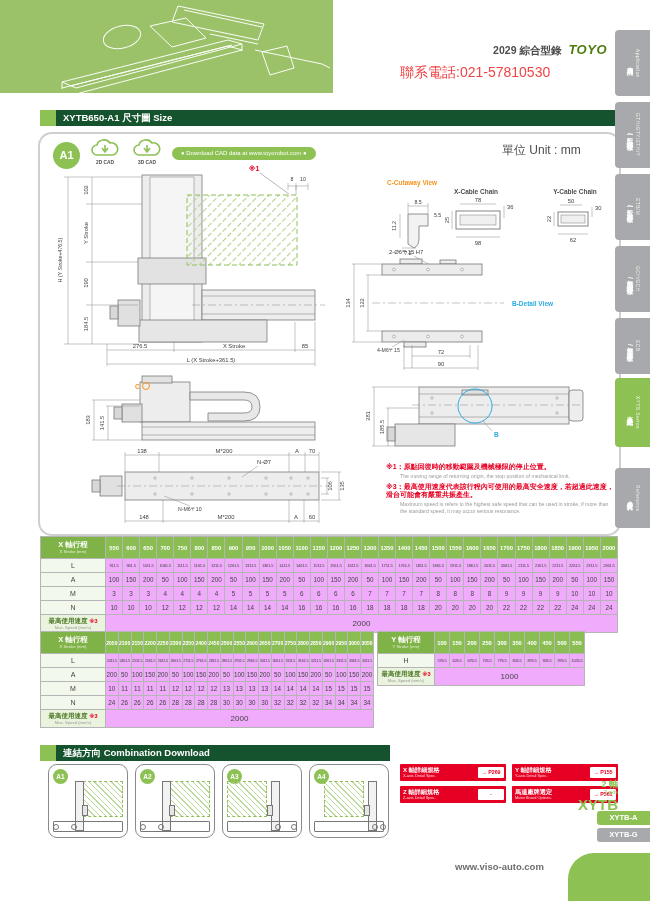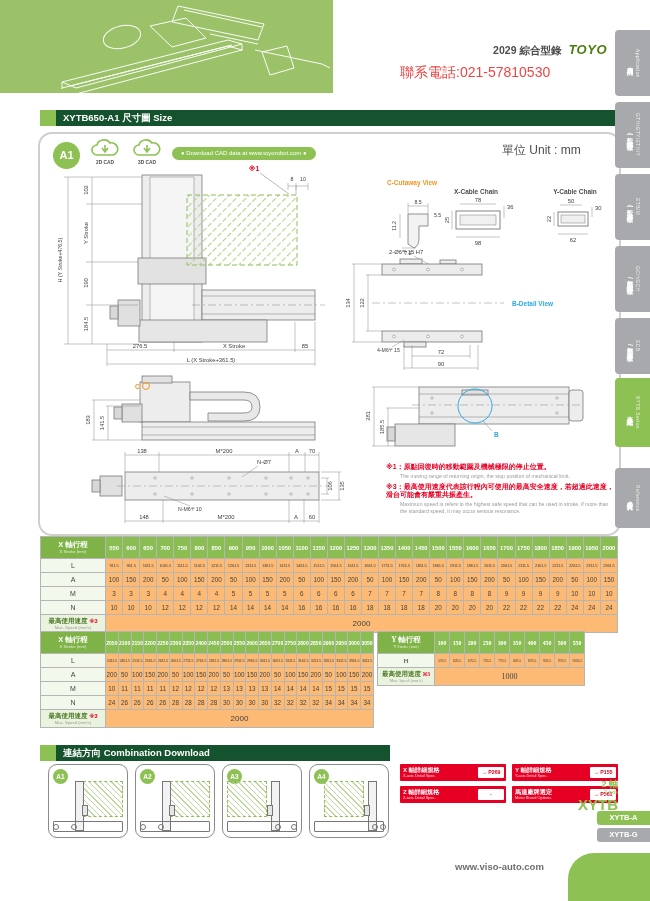--- a/index.html
+++ b/index.html
@@ -39,39 +39,39 @@
   .orange{fill:#f7941d;}
   .cyan{fill:#29abe2;}
   .refm{font-size:7px;fill:#e60023;font-weight:bold;}
 
   
   .notes{left:346px;top:329px;width:228px;line-height:1.25;}
   .notes .zh{font-size:7px;color:#e60023;font-weight:bold;}
   .notes .en{font-size:5.2px;color:#9b9b9b;margin:1px 0 3px 14px;line-height:1.3;}
 
   
-  .dtable{border-collapse:collapse;table-layout:fixed;background:#fdba74;}
+  .dtable{border-collapse:collapse;table-layout:fixed;background:#f0abfc;}
   .dtable td{border:1px solid #b5b5b5;text-align:center;padding:0;overflow:hidden;white-space:nowrap;}
   .lab{background:#7fb347;}
   .lab .lzh{color:#fff;font-weight:bold;font-size:7.5px;line-height:1.1;}
   .lab .len{color:#e3f0d2;font-size:4.2px;}
   .sh{background:#8abd52;color:#fff;font-weight:bold;font-size:5.8px;height:21px;}
   .rl{font-size:7px;color:#444;background:#f3f8ec;height:13px;}
   .vn{font-size:6.3px;color:#444;height:13px;}
   .vs{font-size:4.1px;color:#444;letter-spacing:-.2px;height:13px;}
   .labf{background:#eaf3dd;}
   .labf .fzh{font-size:6.5px;font-weight:bold;color:#4e7a28;line-height:1.1;}
   .labf .fzh .r3{color:#e60023;font-size:5.5px;}
   .labf .fen{font-size:4.2px;color:#9b9b9b;}
   .speed{font-size:8px;color:#444;height:17px;}
   .t2 .sh{font-size:5px;}
   .t2 .vs{font-size:3.8px;}
   #t1{left:40px;top:536px;width:578px;}
   #t2{left:40px;top:631px;width:334px;}
-  #ty{left:377px;top:631px;width:208px;font-family:Liberation Serif, serif;}
+  #ty{left:377px;top:631px;width:208px;}
 
   
   .comb-bar{left:40px;top:745px;width:350px;}
   .spec-bar{left:400px;top:745px;width:218px;}
   .cards{left:48px;top:764px;width:342px;display:flex;gap:7px;}
   .card{position:relative;width:78px;height:72px;border:1.5px solid #8a8a8a;border-radius:9px;background:#fff;}
   .card .cb{position:absolute;left:4px;top:4px;width:15px;height:15px;border-radius:50%;background:#8dc153;
             color:#fff;font-size:6.5px;font-weight:bold;line-height:15px;text-align:center;}
   .card .base{position:absolute;left:4px;bottom:5px;width:68px;height:9px;border:1px solid #777;border-radius:1px;}
   .card .dot{position:absolute;bottom:7px;width:4px;height:4px;border:1px solid #777;border-radius:50%;}

